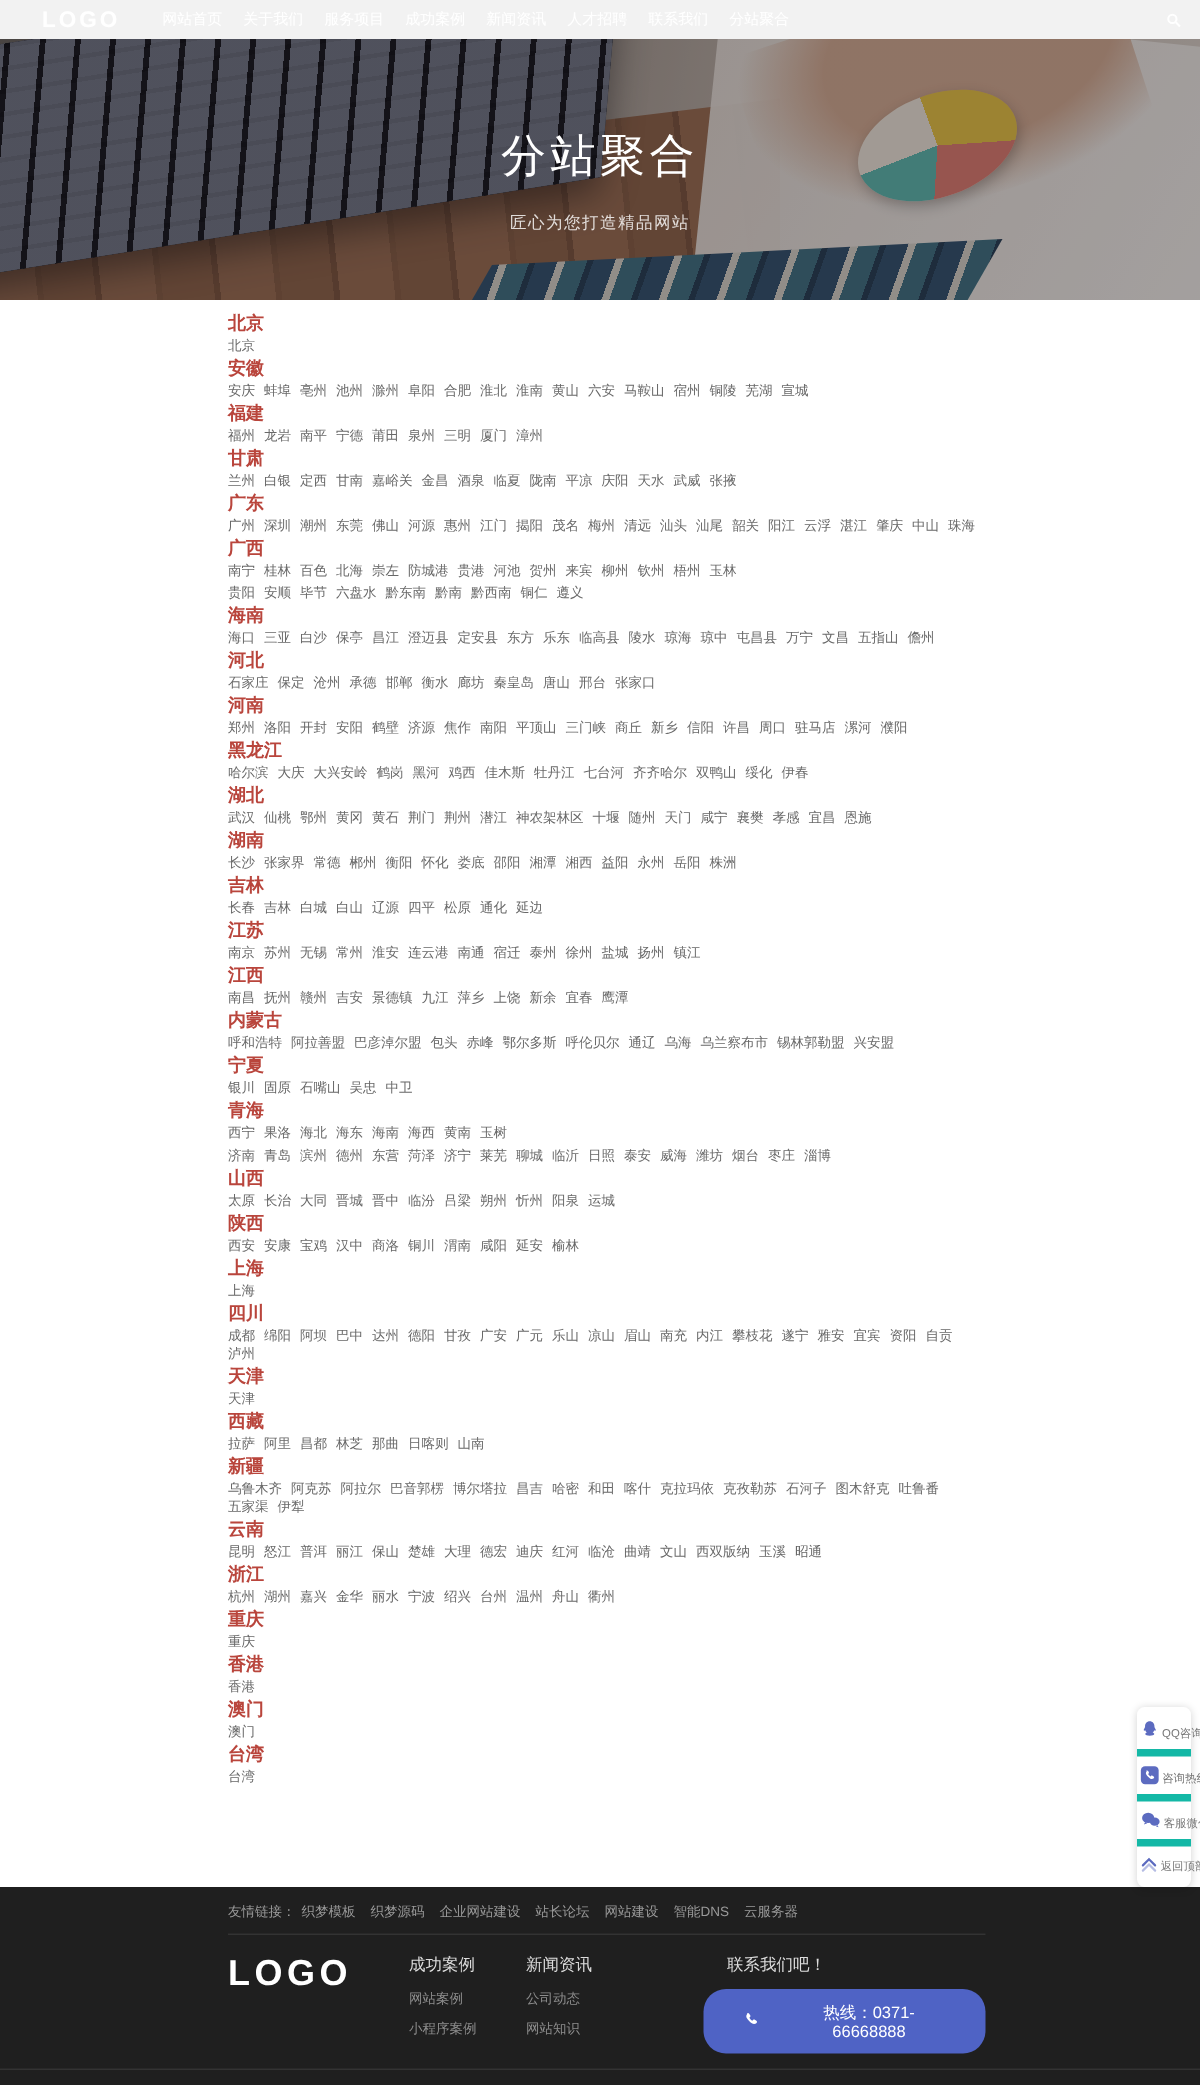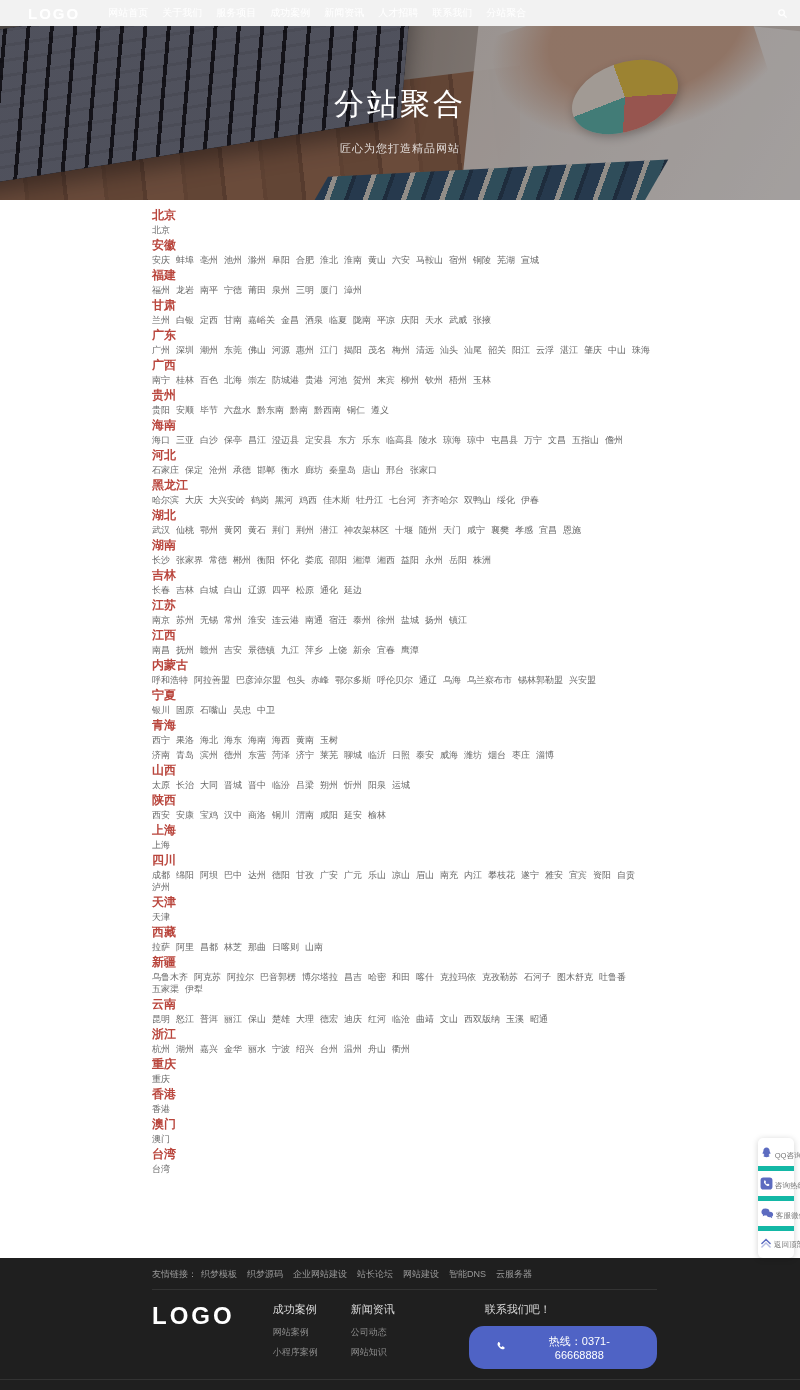--- a/index.html
+++ b/index.html
@@ -224,21 +224,20 @@
           <a class="city-link">河池</a>
           <a class="city-link">贺州</a>
           <a class="city-link">来宾</a>
           <a class="city-link">柳州</a>
           <a class="city-link">钦州</a>
           <a class="city-link">梧州</a>
           <a class="city-link">玉林</a>
         </div>
       </section>
       <section class="region">
-        <h3 class="region-name">贵州</h3>
         <div class="cities">
           <a class="city-link">贵阳</a>
           <a class="city-link">安顺</a>
           <a class="city-link">毕节</a>
           <a class="city-link">六盘水</a>
           <a class="city-link">黔东南</a>
           <a class="city-link">黔南</a>
           <a class="city-link">黔西南</a>
           <a class="city-link">铜仁</a>
           <a class="city-link">遵义</a>
@@ -274,20 +273,43 @@
           <a class="city-link">保定</a>
           <a class="city-link">沧州</a>
           <a class="city-link">承德</a>
           <a class="city-link">邯郸</a>
           <a class="city-link">衡水</a>
           <a class="city-link">廊坊</a>
           <a class="city-link">秦皇岛</a>
           <a class="city-link">唐山</a>
           <a class="city-link">邢台</a>
           <a class="city-link">张家口</a>
+        </div>
+      </section>
+      <section class="region">
+        <h3 class="region-name">河南</h3>
+        <div class="cities">
+          <a class="city-link">郑州</a>
+          <a class="city-link">洛阳</a>
+          <a class="city-link">开封</a>
+          <a class="city-link">安阳</a>
+          <a class="city-link">鹤壁</a>
+          <a class="city-link">济源</a>
+          <a class="city-link">焦作</a>
+          <a class="city-link">南阳</a>
+          <a class="city-link">平顶山</a>
+          <a class="city-link">三门峡</a>
+          <a class="city-link">商丘</a>
+          <a class="city-link">新乡</a>
+          <a class="city-link">信阳</a>
+          <a class="city-link">许昌</a>
+          <a class="city-link">周口</a>
+          <a class="city-link">驻马店</a>
+          <a class="city-link">漯河</a>
+          <a class="city-link">濮阳</a>
         </div>
       </section>
       <section class="region">
         <h3 class="region-name">黑龙江</h3>
         <div class="cities">
           <a class="city-link">哈尔滨</a>
           <a class="city-link">大庆</a>
           <a class="city-link">大兴安岭</a>
           <a class="city-link">鹤岗</a>
           <a class="city-link">黑河</a>

